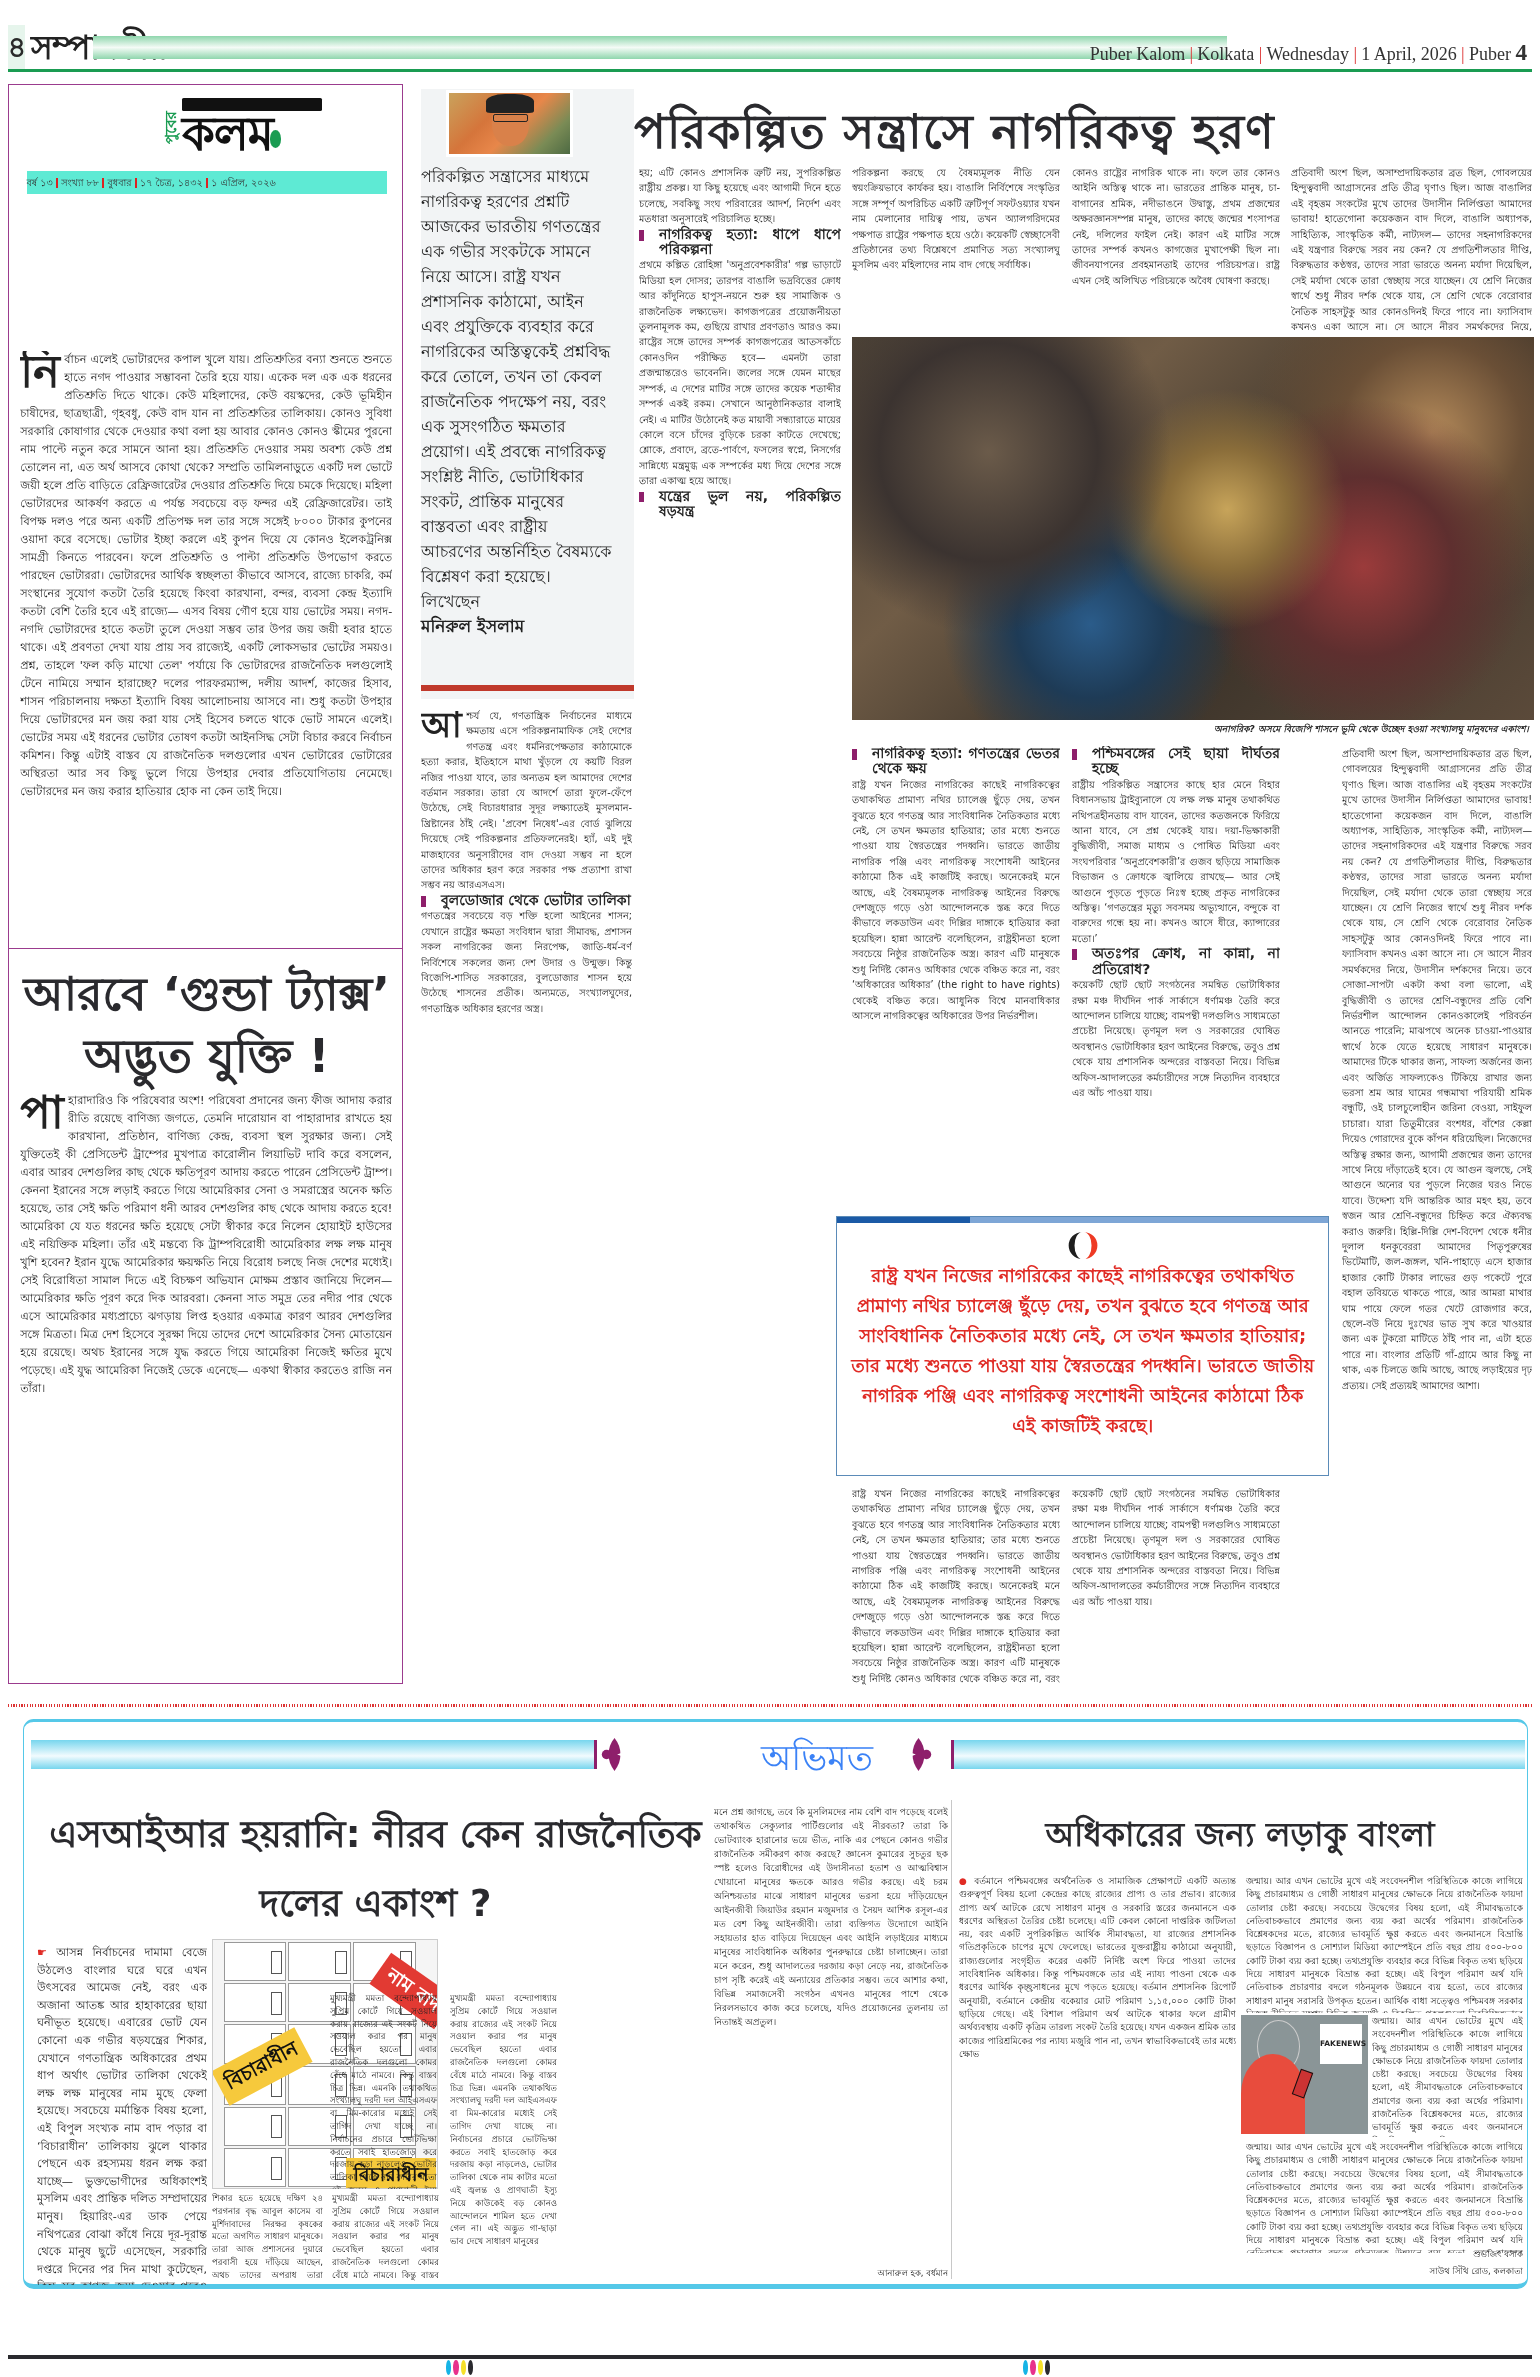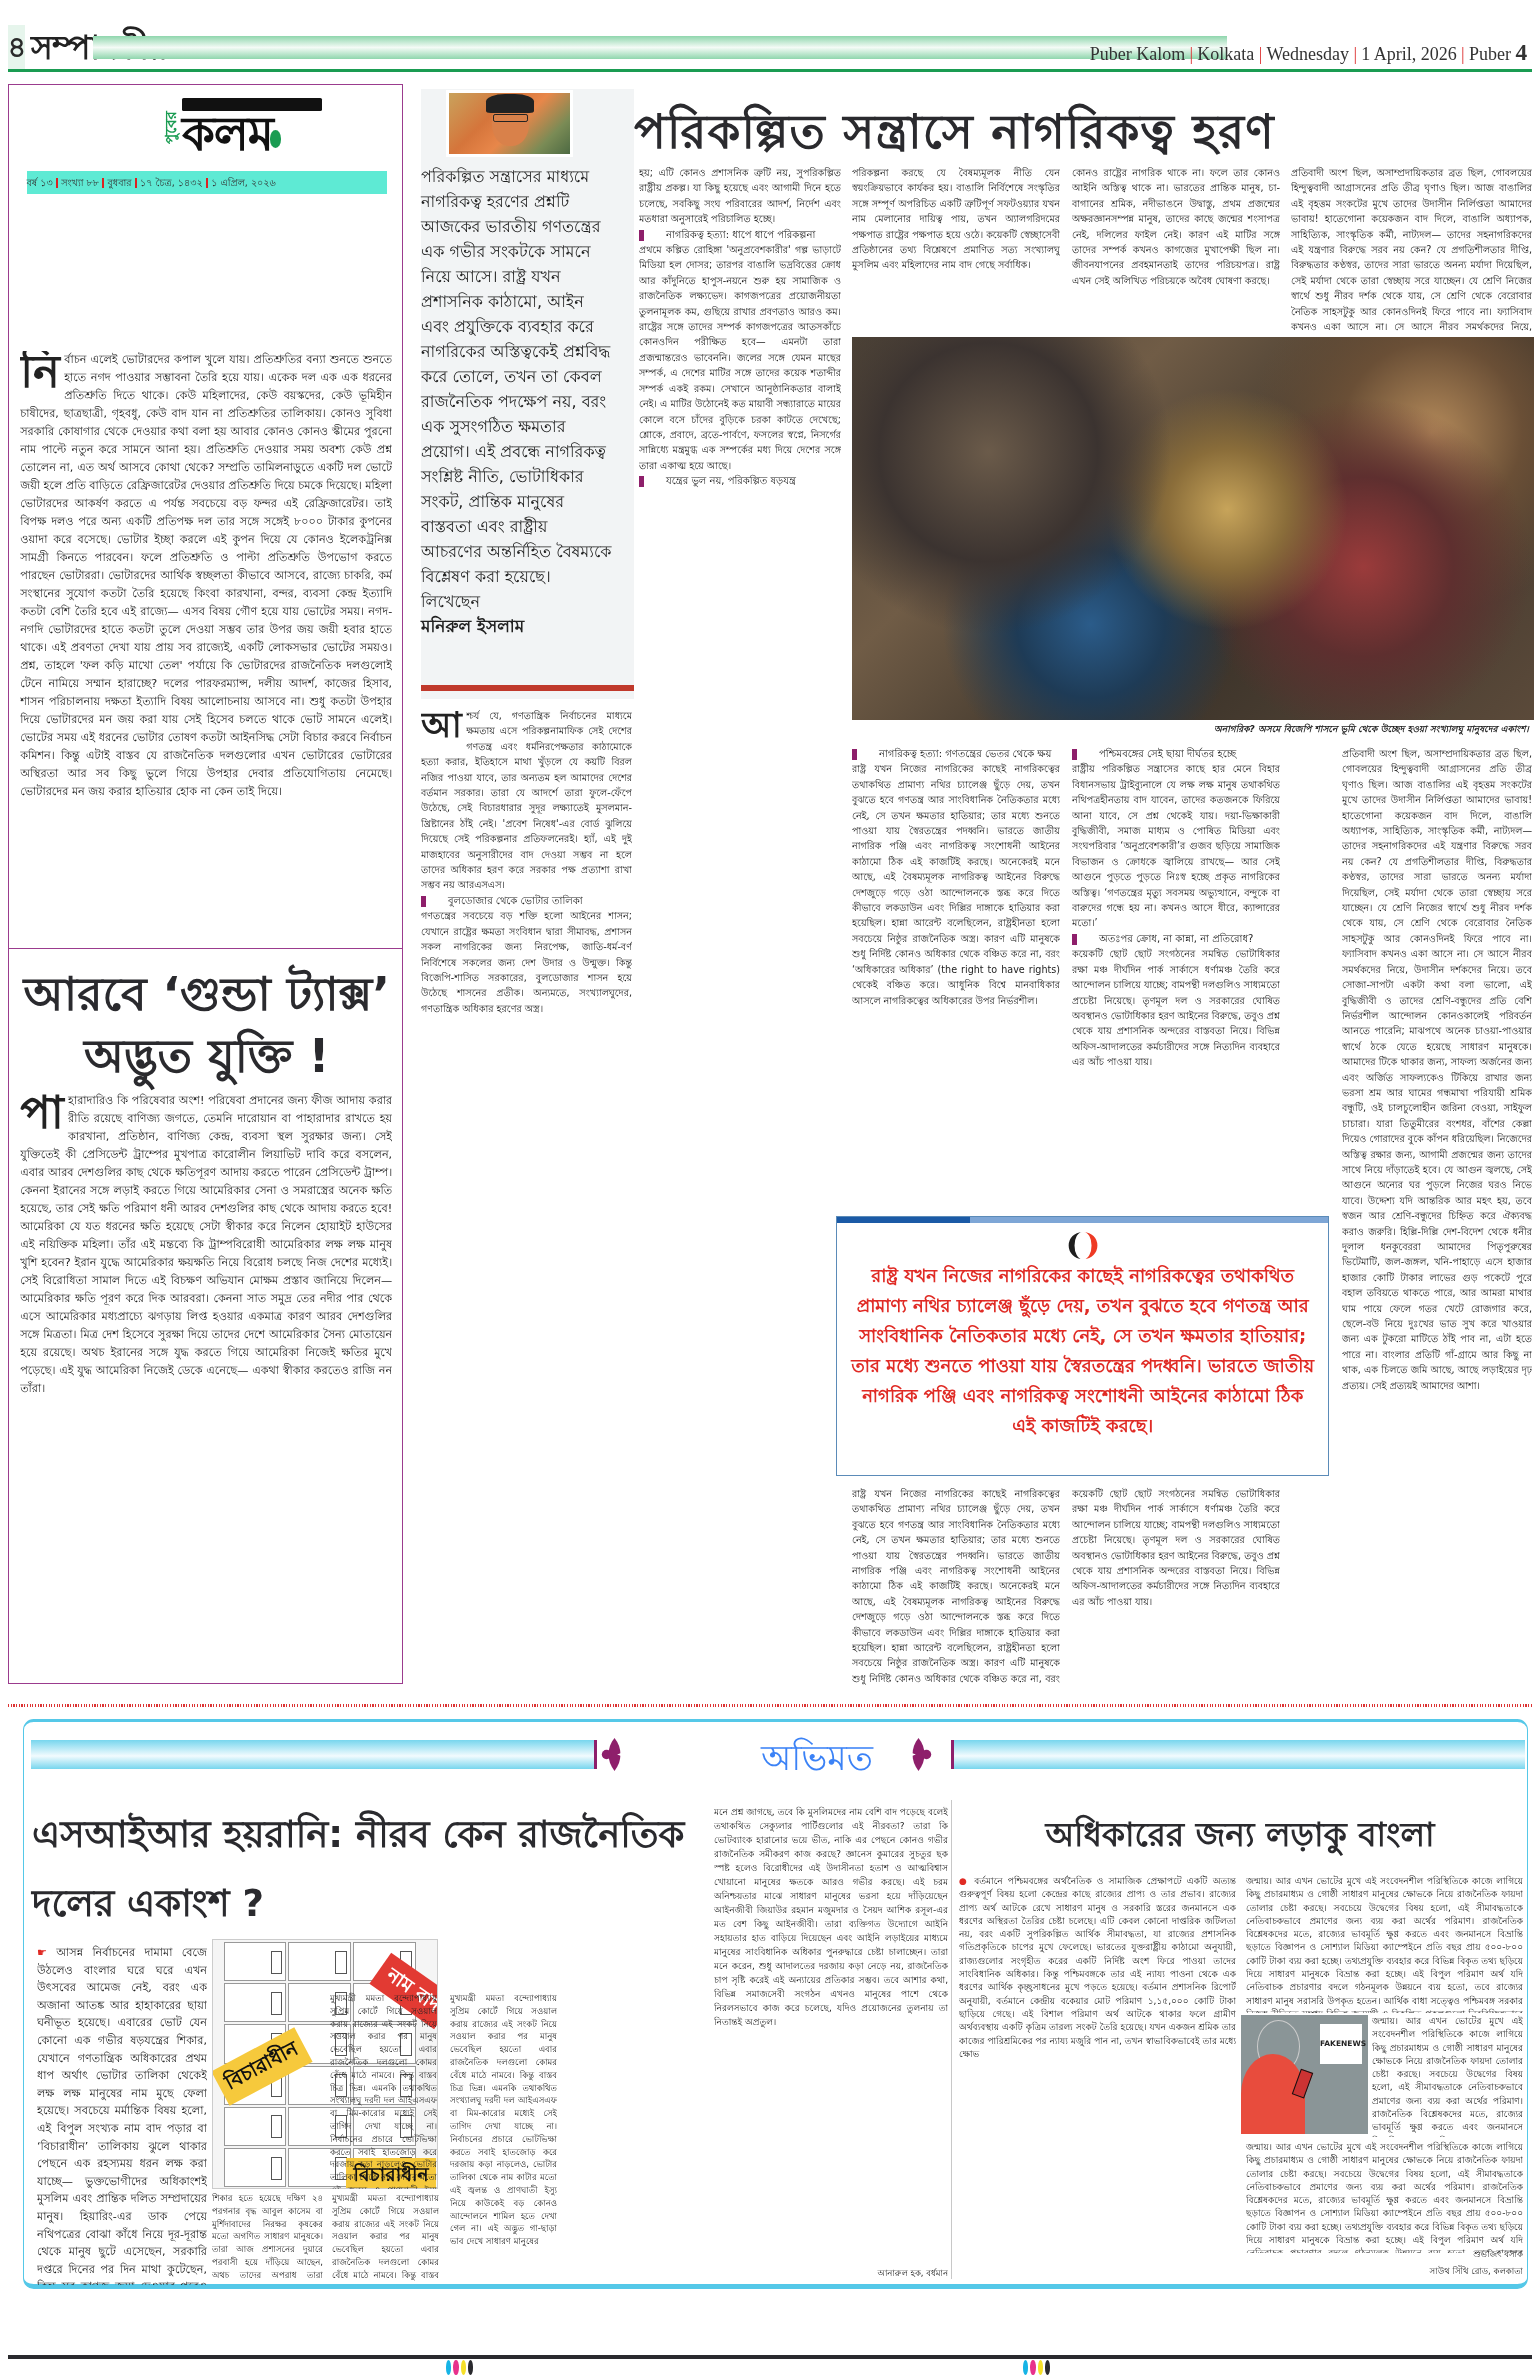--- a/index.html
+++ b/index.html
@@ -42,21 +42,21 @@
   .author-photo .face { position:absolute; left:43px; top:5.3px; width:37px; height:48px; border-radius:45%; background:#d9814a; }
   .author-photo .hair { position:absolute; left:37px; top:1.1px; width:48px; height:19px; border-radius:40% 40% 10% 10%; background:#222; }
   .author-photo .glasses { position:absolute; left:44px; top:21px; width:35px; height:7.5px; border:1.6px solid #222; border-radius:2.1px; }
   .intro-text { position: absolute; left: 0; top: 75px; width: 192px; font-size: 16px; line-height: 25px; color: #222; }
   .intro-author { font-weight: bold; font-size: 17px; }
   .intro-rule { position: absolute; left: 0; top: 596px; width: 213px; height: 6.4px; background: #c0392b; }
 
   
   .main-title { position: absolute; left: 634px; top: 100px; width: 900px; font-size: 47px; font-weight: bold; line-height: 64px; color: #2a2a2e; letter-spacing: 1.1px; white-space: nowrap; }
   .col { position: absolute; font-size: 9.6px; line-height: 15.4px; text-align: justify; color: #222; overflow: hidden; }
-  .sub-head { font-weight: normal; padding-left: 27px; position: relative; font-size: 10px; }
+  .sub-head { font-weight: bold; padding-left: 20px; position: relative; font-size: 14px; }
   .sub-head::before { content: ""; position: absolute; left: 0; top: 3.2px; width: 5.3px; height: 10.7px; background: #8e1f6b; }
   .main-photo { position: absolute; left: 852px; top: 337px; width: 682px; height: 383px;
     background: radial-gradient(circle at 20% 30%, #6b5b4a 0, #3b3330 18%, transparent 30%),
                 radial-gradient(circle at 55% 45%, #c7a45a 0, #8a6d3a 14%, transparent 28%),
                 radial-gradient(circle at 75% 60%, #9b3b3b 0, #5e2f2f 16%, transparent 30%),
                 radial-gradient(circle at 35% 75%, #2b5c8a 0, #1e3b56 14%, transparent 28%),
                 radial-gradient(circle at 85% 25%, #b48a5a 0, #6a4f36 14%, transparent 28%),
                 linear-gradient(135deg, #4c4236, #705c46 30%, #3a3229 60%, #5b4a3a);
   }
   .photo-caption { position: absolute; left: 852px; top: 722px; width: 682px; text-align: right; font-size: 9px; font-style: italic; font-weight: bold; color: #222; padding-right: 5.3px; }
@@ -72,21 +72,21 @@
     background: repeating-linear-gradient(90deg, #d33 0 1.1px, transparent 1.1px 2.7px); }
   .opinion-frame { position: absolute; left: 23.4px; top: 1719px; width: 1505px; height: 570px; border: 1.6px solid #55c8e8; border-radius: 10.7px; border-top-width: 3.2px; border-bottom-width: 5.3px; }
   .opinion-banner-l, .opinion-banner-r { position: absolute; top: 1740px; height: 29px;
     background: linear-gradient(#77d6ee, #f2fbfe 55%, #77d6ee); }
   .opinion-banner-l { left: 31px; width: 566px; border-right: 3.2px solid #8e1f6b; }
   .opinion-banner-r { left: 951px; width: 574px; border-left: 3.2px solid #8e1f6b; }
   .opinion-label { position: absolute; left: 671px; top: 1726px; width: 202px; text-align: right; font-size: 35px; line-height: 64px; color: #3b82f6; }
   .orn { position: absolute; top: 1737px; width: 27px; height: 35px; }
   .orn svg { width: 100%; height: 100%; }
 
-  .op1-title { position: absolute; left: 32px; top: 1800px; width: 687px; text-align: left; font-size: 37px; font-weight: bold; line-height: 69px; color: #2a2a2e; }
+  .op1-title { position: absolute; left: 32px; top: 1800px; width: 687px; text-align: center; font-size: 37px; font-weight: bold; line-height: 69px; color: #2a2a2e; }
   .op1-lead { position: absolute; left: 37px; top: 1944px; width: 170px; font-size: 11.2px; line-height: 17.6px; text-align: justify; overflow: hidden; height: 341px; }
   .voter-img { position: absolute; left: 212px; top: 1939px; width: 226px; height: 250px; background: #f5f5f5; border: 0.5px solid #ccc; overflow: hidden; }
   .voter-grid { position: absolute; left: 10.7px; top: 2.1px; width: 192px; height: 245px; display: grid; grid-template-columns: repeat(3, 1fr); grid-template-rows: repeat(6, 1fr); gap: 2.1px; }
   .voter-card { background: #fff; border: 0.5px solid #999; position: relative; }
   .voter-card::after { content: ""; position: absolute; right: 3.2px; top: 7.5px; width: 9.6px; height: 21px; border: 0.5px solid #555; }
   .tag-red { position: absolute; left: 160px; top: 32px; background: #e23a33; color: #fff; font-size: 19px; font-weight: bold; padding: 3.2px 9.6px; transform: rotate(35deg); white-space: nowrap; }
   .tag-yellow1 { position: absolute; left: 2.1px; top: 107px; background: #f6c93c; color: #111; font-size: 20px; font-weight: bold; padding: 3.2px 7.5px; transform: rotate(-28deg); white-space: nowrap; }
   .tag-yellow2 { position: absolute; left: 133px; top: 218px; background: #f6c93c; color: #111; font-size: 19px; font-weight: bold; padding: 2.1px 7.5px; white-space: nowrap; }
 
   .op-col { position: absolute; font-size: 8.5px; line-height: 12.8px; text-align: justify; overflow: hidden; color: #222; }

